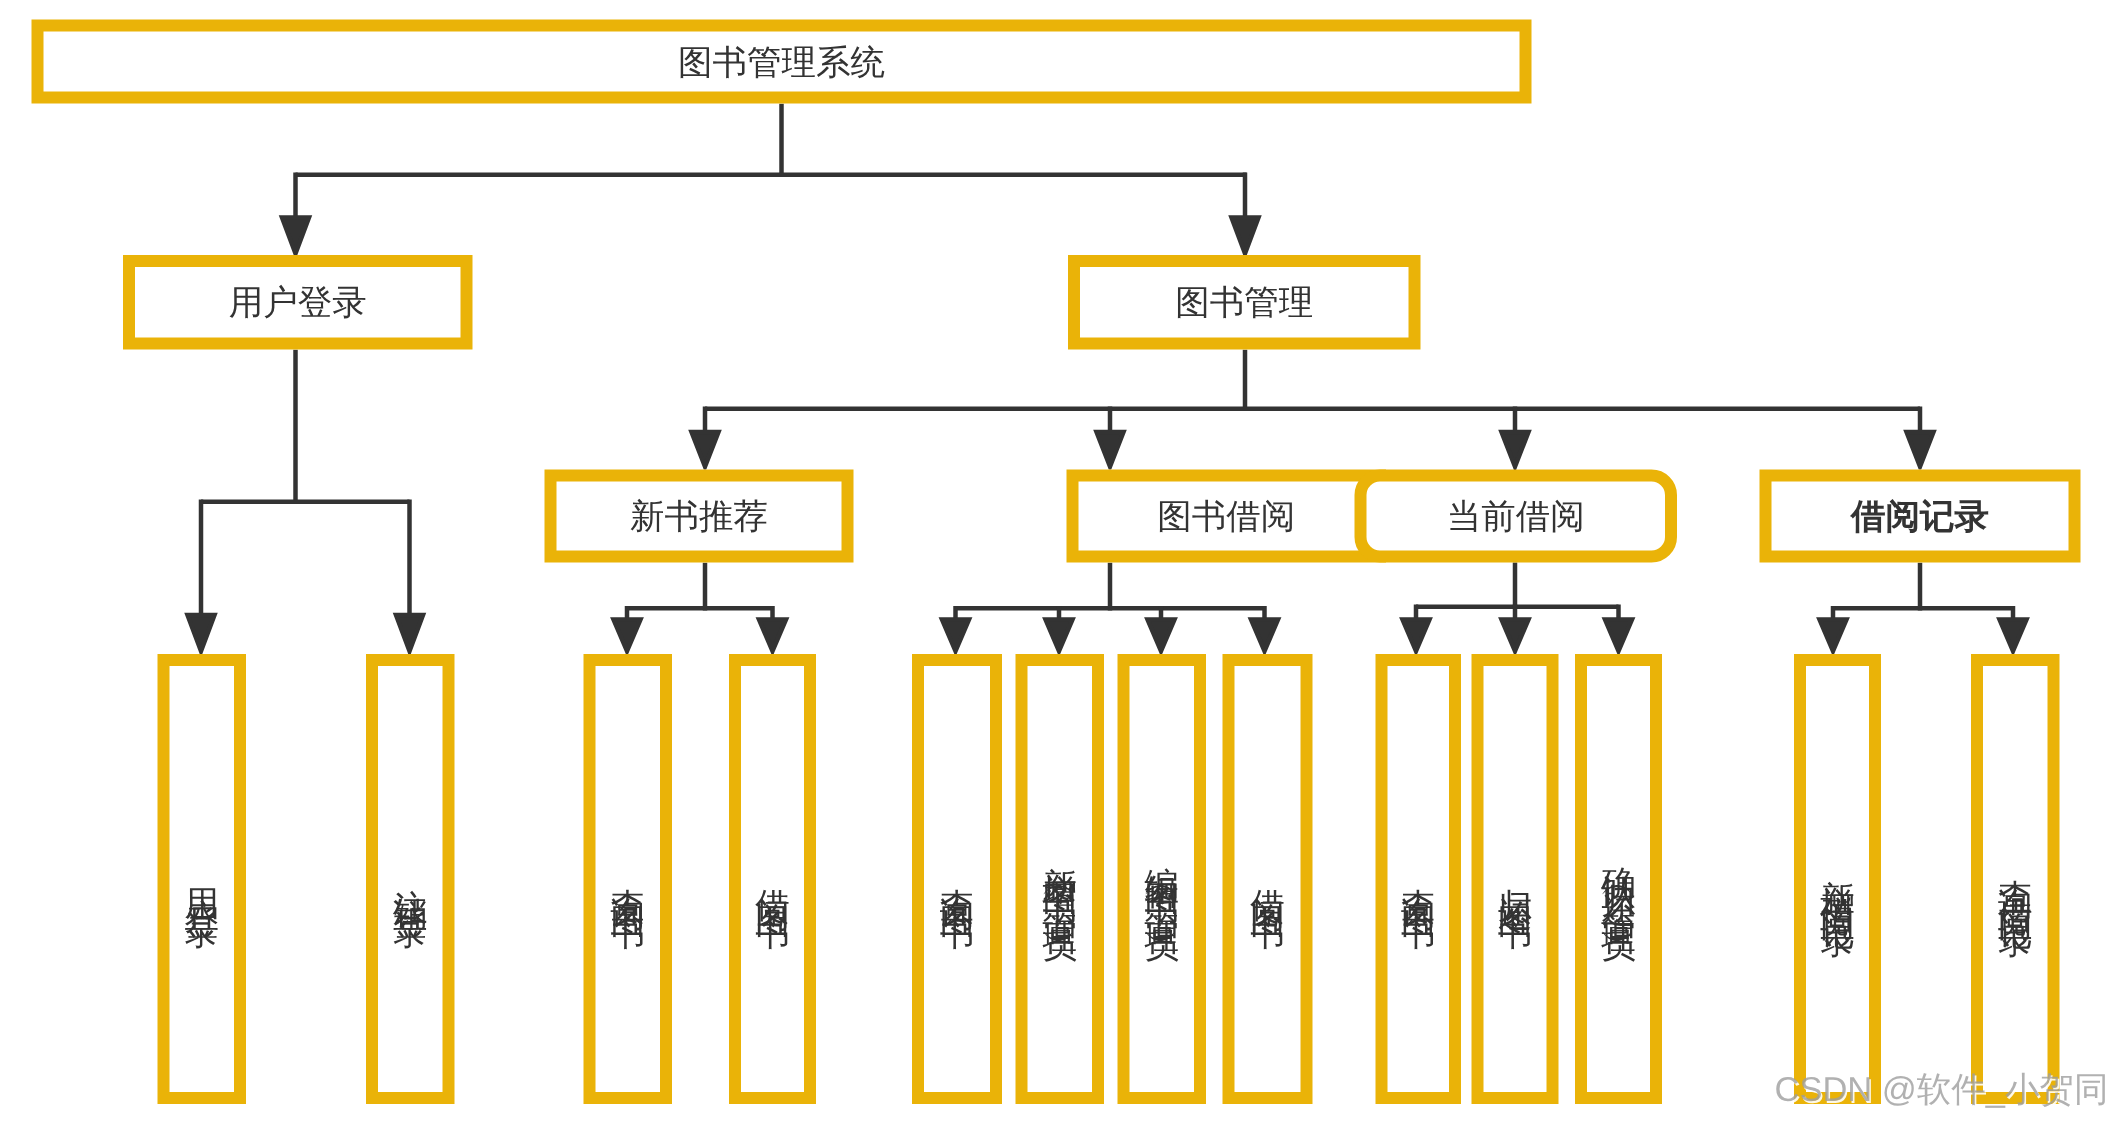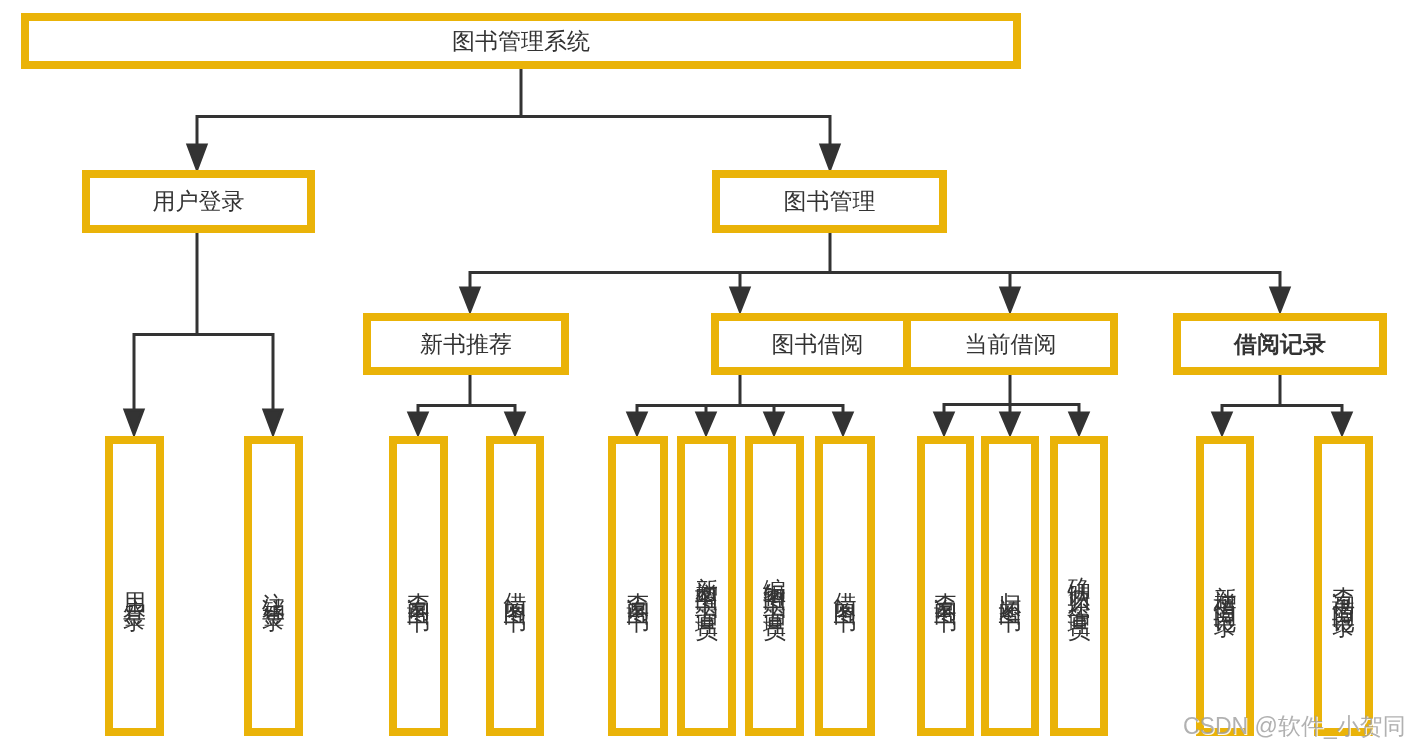--- a/index.html
+++ b/index.html
@@ -19,21 +19,21 @@
   }
   
   .n-root{left:21px;top:13px;width:1000px;height:56px;}
   
   .n-userlogin{left:82px;top:170px;width:233px;height:63px;}
   .n-bookmgmt{left:712px;top:170px;width:235px;height:63px;font-family:Liberation Mono, monospace;}
   
   .n-l3{top:313px;height:62px;}
   .n-recommend{left:363px;width:206px;}
   .n-borrow{left:667px;width:213px;margin-left:44px;}
-  .n-current{left:903px;width:215px;}
+  .n-current{left:903px;width:215px;border-radius:17px;}
   .n-records{left:1173px;width:214px;font-weight:bold;}
   
   .leaf{top:436px;height:300px;width:59px;}
   .lf-1a{left:105px;}
   .lf-1b{left:244px;}
   .lf-2a{left:389px;}
   .lf-2b{left:486px;width:58px;}
   .lf-3a{left:608px;width:60px;}
   .lf-3b{left:677px;}
   .lf-3c{left:745px;}

